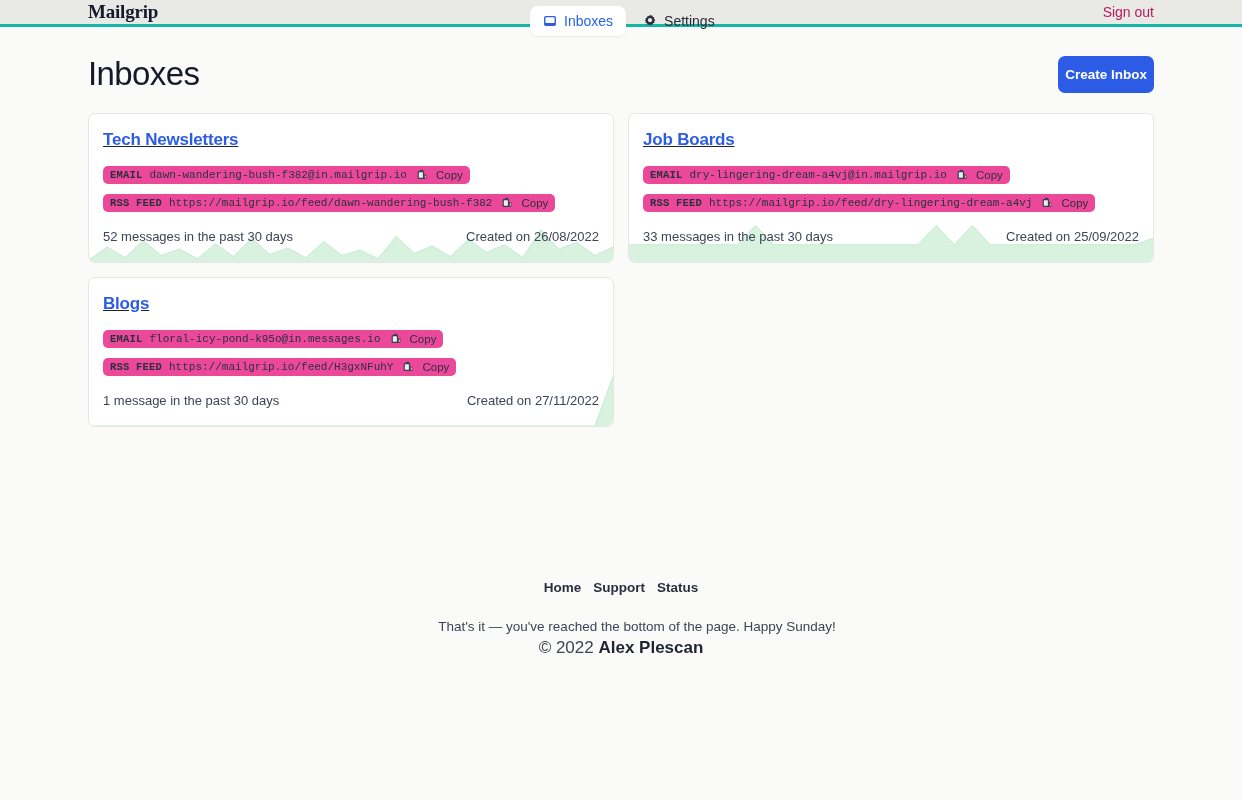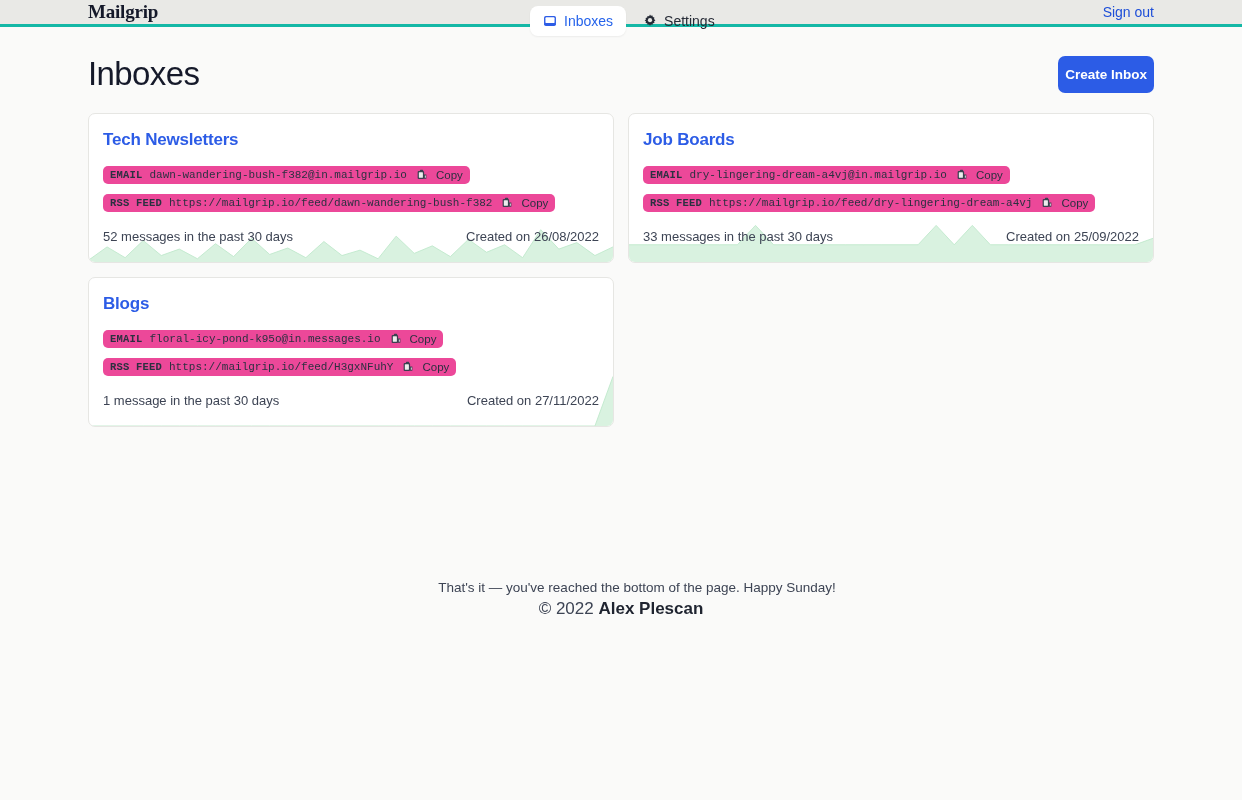--- a/index.html
+++ b/index.html
@@ -55,21 +55,21 @@
   .nav-item.active {
     background: #ffffff;
     color: #2563eb;
     box-shadow: 0 1px 2px rgba(0,0,0,.06);
   }
   .nav-icon { display: flex; align-items: center; }
   .signout {
     position: absolute;
     right: 88px;
     font-size: 14px;
-    color: #1d4ed8;
+    color: #be185d;
     text-decoration: none;
     cursor: pointer;
     text-align: center;
   }
 
   
   .page-head {
     padding: 28px 88px 0 88px;
     display: flex;
     align-items: center;
@@ -103,20 +103,21 @@
     gap: 14px 14px;
   }
   .card {
     background: #ffffff;
     border: 1px solid #e6e6e3;
     border-radius: 7px;
     position: relative;
     overflow: hidden;
     height: 150px;
     padding: 16px 14px 0 14px;
+    text-decoration: underline;
   }
   .card-title {
     color: #2c5ce6;
     font-size: 17px;
     font-weight: bold;
     letter-spacing: -0.2px;
     margin: 0 0 14px 0;
   }
   .chip {
     display: inline-flex;
@@ -376,17 +377,22 @@
         </svg>
         <div class="foot-row">
           <span>1 message in the past 30 days</span>
           <span>Created on 27/11/2022</span>
         </div>
       </div>
     </div>
   </div>
 
 <div class="footer">
+  <div class="footer-links">
+    <a href="#">Home</a>
+    <a href="#">Support</a>
+    <a href="#">Status</a>
+  </div>
   <div class="footer-note">That's it — you've reached the bottom of the page. Happy Sunday!</div>
   <div class="footer-copy">
     <span>© 2022 </span><b>Alex Plescan</b>
   </div>
 </div>
 
 </body></html>

